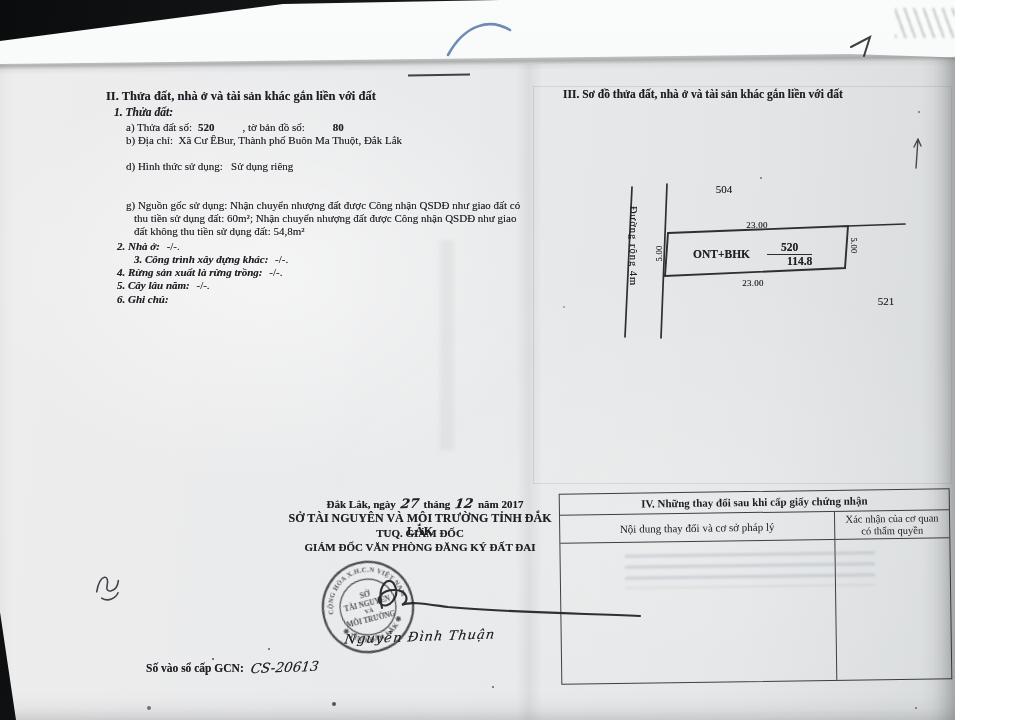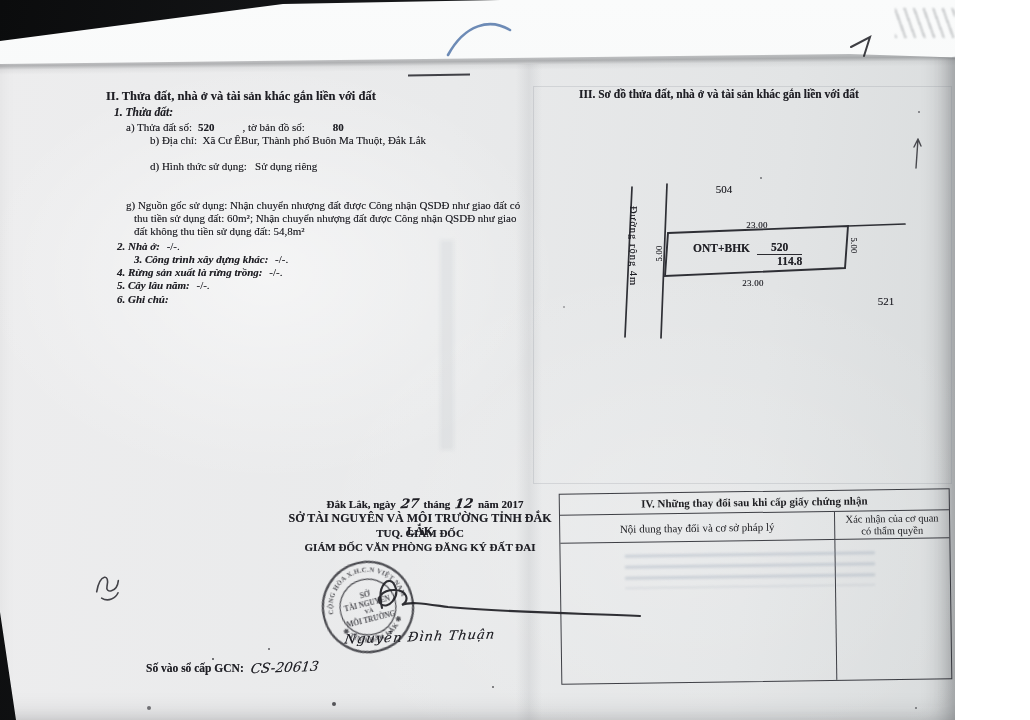--- a/index.html
+++ b/index.html
@@ -34,36 +34,36 @@
     box-shadow:inset -20px 0 26px -14px rgba(30,32,36,.38), inset 0 -14px 30px -18px rgba(30,32,36,.25);
     color:#202024;
   }
   .doc-top-shade{position:absolute;left:-10px;top:50px;width:1060px;height:20px;
     background:linear-gradient(180deg, rgba(40,42,46,0) 0%, rgba(40,42,46,.30) 55%, rgba(40,42,46,.06) 75%, rgba(40,42,46,0) 100%);
     transform:rotate(-0.55deg);}
   .crease-v{position:absolute;left:516px;top:64px;width:26px;height:656px;
     background:linear-gradient(90deg, rgba(120,124,130,0) 0%, rgba(120,124,130,.12) 50%, rgba(120,124,130,0) 100%);}
   
   .t{position:absolute;font-size:11px;line-height:13px;color:#1f1f25;text-shadow:0 0 .4px rgba(30,30,35,.5);}
-  .pre{white-space:pre;margin-left:24px;}
+  .pre{white-space:pre;}
   .b{font-weight:bold;}
   .bi{font-weight:bold;font-style:italic;}
   .h2{font-size:12.5px;font-weight:bold;}
-  .h3{font-size:11.5px;font-weight:bold;margin-left:16px;}
+  .h3{font-size:11.5px;font-weight:bold;}
   .hw{font-family:"DejaVu Serif",serif;font-style:italic;display:inline-block;
       transform:skewX(-10deg) rotate(-2deg);font-size:13px;color:#1e1e24;}
   .center{text-align:center;}
   
   .frame3{position:absolute;left:533px;top:86px;width:417px;height:396px;border:1px solid rgba(110,115,125,.18);}
   
   .dim{font-size:9px;letter-spacing:.3px;}
   .rot-ccw{transform:rotate(-90deg);transform-origin:center;}
   .rot-cw{transform:rotate(90deg);transform-origin:center;}
   .road-label{writing-mode:vertical-rl;text-orientation:mixed;font-size:10.5px;letter-spacing:1px;}
-  .plotline{display:flex;gap:7px;font-size:11.5px;font-weight:bold;}
+  .plotline{display:flex;align-items:center;gap:17px;font-size:11.5px;font-weight:bold;}
   .frac{display:inline-block;text-align:center;line-height:11px;}
   .frac .fr-top{display:block;border-bottom:1.2px solid #2b2b30;padding:0 5px 1px 5px;}
   .frac .fr-bot{display:block;padding-top:1px;margin-left:20px;}
   
   .tbl{position:absolute;left:560px;top:491px;width:389px;height:189px;
     border:1.6px solid rgba(38,39,45,.88);transform:rotate(-0.8deg);display:flex;flex-direction:column;}
   .tbl-h{height:20px;border-bottom:1.6px solid rgba(38,39,45,.88);display:flex;align-items:center;justify-content:center;
     font-weight:bold;font-size:11px;}
   .tbl-cols{height:27px;border-bottom:1.6px solid rgba(38,39,45,.88);display:flex;}
   .tbl-c1{width:274px;border-right:1.6px solid rgba(38,39,45,.88);display:flex;align-items:center;justify-content:center;font-size:11px;}

